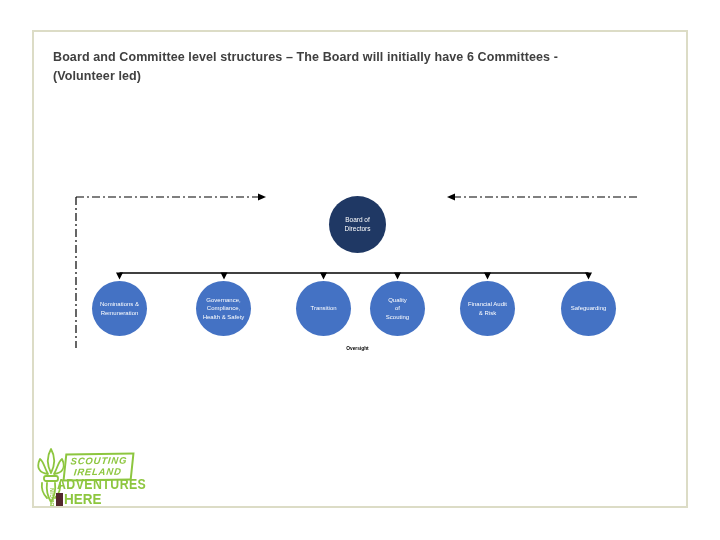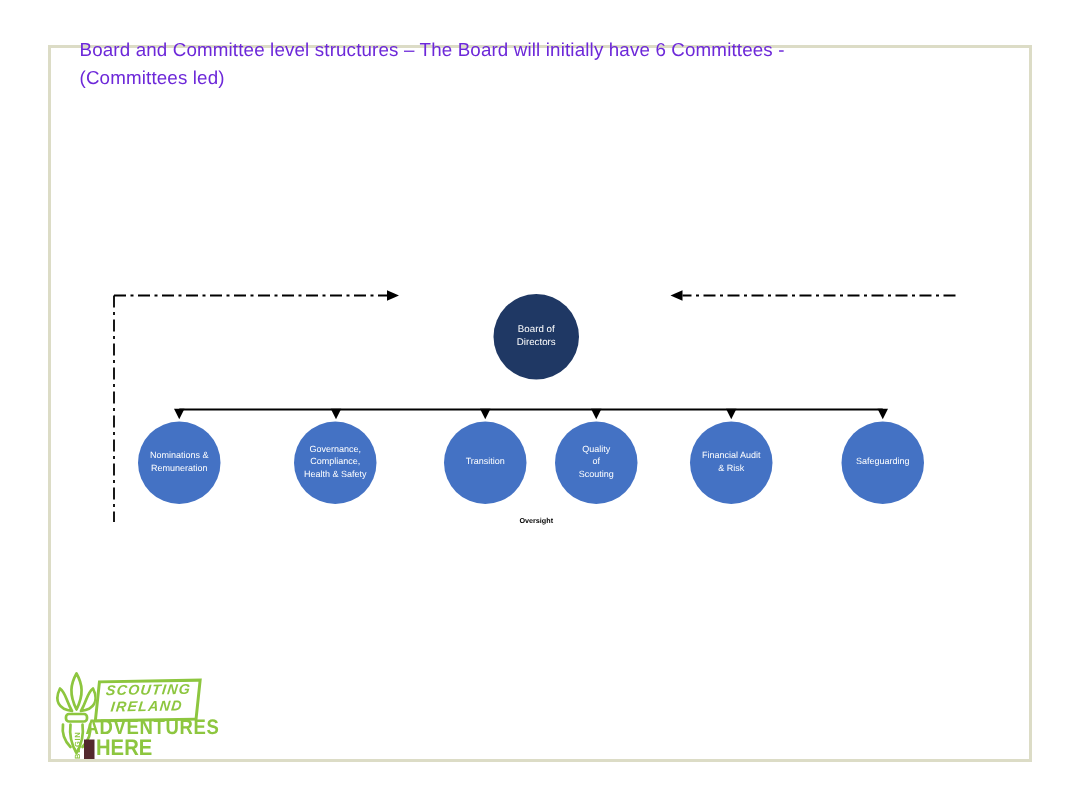--- a/index.html
+++ b/index.html
@@ -7,22 +7,22 @@
     width:720px; height:540px; position:relative;
     background:#ffffff; overflow:hidden;
     font-family:"Liberation Sans", sans-serif;
   }
   .slide-frame {
     position:absolute; left:32px; top:30px;
     width:656px; height:478px; box-sizing:border-box;
     border:2px solid #dcdcc6; background:#ffffff;
   }
   .slide-title {
-    position:absolute; left:53px; top:24px; width:600px;
-    font-size:12.5px; font-weight:normal; color:#6d28d9; line-height:1.5;
+    position:absolute; left:53px; top:48px; width:600px;
+    font-size:12.5px; font-weight:bold; color:#404040; line-height:1.5;
     letter-spacing:0.1px;
   }
   .connector-svg { position:absolute; left:0; top:0; pointer-events:none; }
   .circle {
     position:absolute; border-radius:50%;
     display:flex; align-items:center; justify-content:center;
     text-align:center; color:#ffffff; white-space:pre-line;
     line-height:1.35;
   }
   .board-circle {
@@ -69,21 +69,21 @@
     transform:scaleX(0.9); transform-origin:left;
   }
 </style>
 </head>
 <body>
 
 <div class="slide-frame"></div>
 
 <div class="slide-title">
   <div>Board and Committee level structures – The Board will initially have 6 Committees -</div>
-  <div>(Committees led)</div>
+  <div>(Volunteer led)</div>
 </div>
 
 <svg class="connector-svg" width="720" height="540" viewBox="0 0 720 540">
 
   <g>
     <line x1="76" y1="197" x2="258" y2="197" stroke="#000" stroke-width="1.2" stroke-dasharray="8 3 2 3"></line>
     <polygon points="258,193.5 266,197 258,200.5" fill="#000"></polygon>
   </g>
 
   <line x1="76" y1="197" x2="76" y2="348" stroke="#000" stroke-width="1.2" stroke-dasharray="8 3 2 3"></line>

